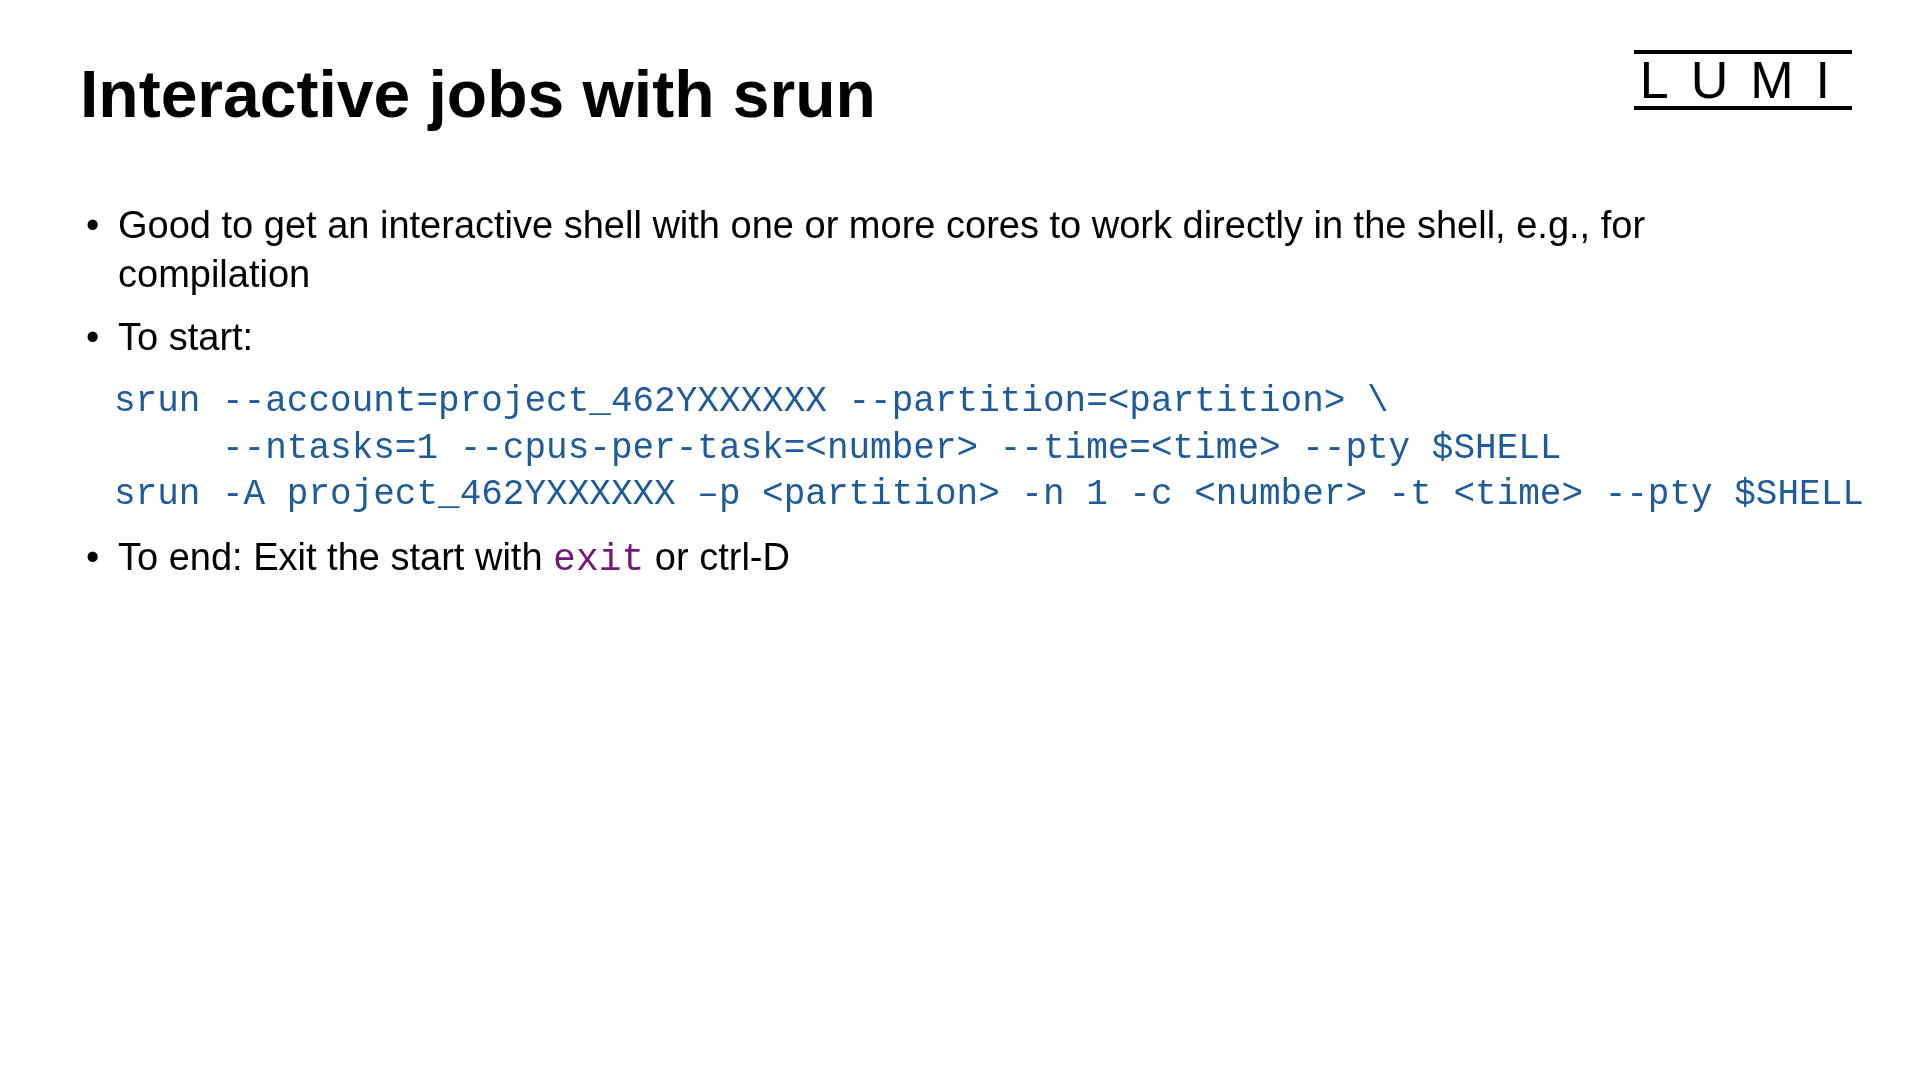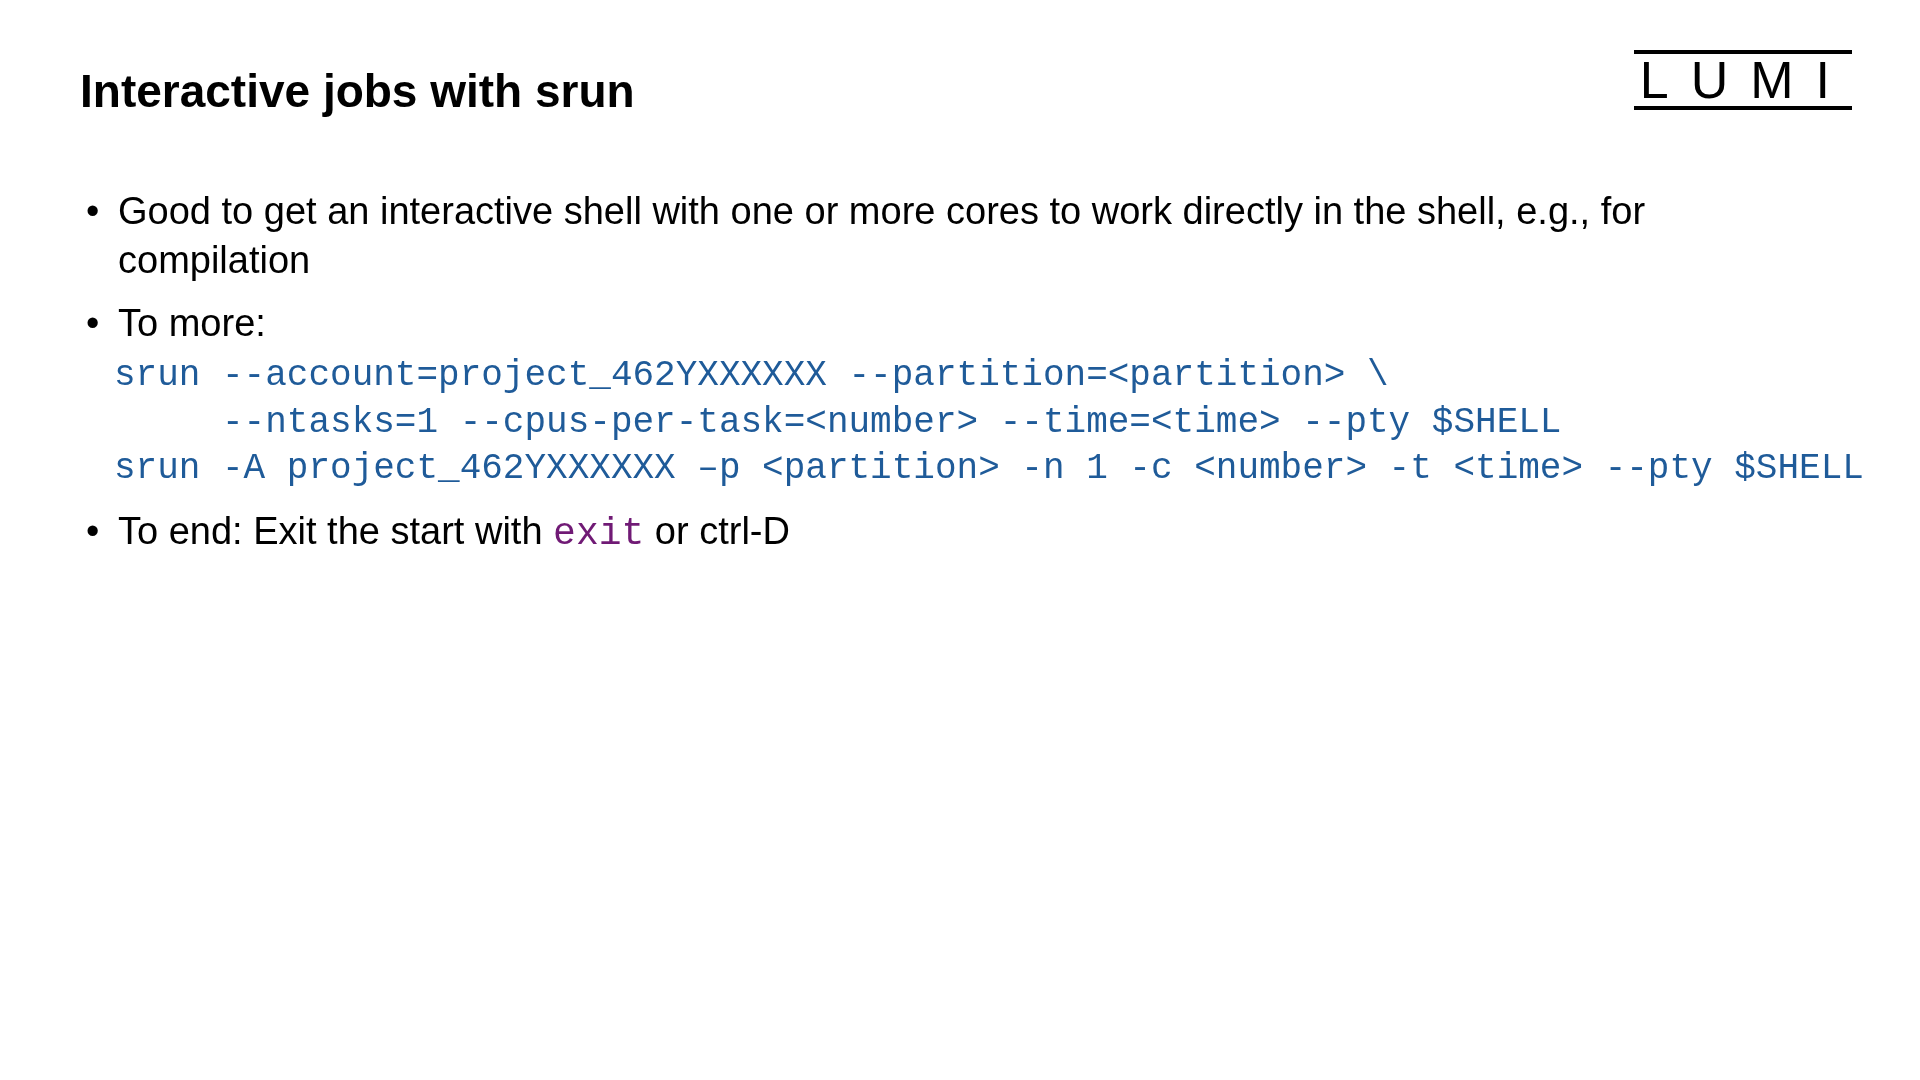--- a/index.html
+++ b/index.html
@@ -28,22 +28,22 @@
     letter-spacing: 22px;
     color: #000;
     border-top: 4px solid #000;
     border-bottom: 4px solid #000;
     padding: 0 0 0 6px;
     line-height: 1;
   }
   .title {
     font-family: "Arial Black", "Segoe UI Black", Arial, sans-serif;
     font-weight: 900;
-    font-size: 46px;
-    margin: 16px 0 70px 0;
+    font-size: 66px;
+    margin: 8px 0 70px 0;
     line-height: 1.1;
   }
   ul.top {
     list-style: none;
     margin: 0;
     padding: 0;
     font-size: 38px;
     line-height: 1.3;
   }
   ul.top > li {
@@ -73,21 +73,21 @@
     position: absolute;
     left: 6px;
     top: 0;
   }
   .codeblock {
     font-family: Consolas, "Courier New", monospace;
     font-size: 36px;
     color: #1f5b99;
     white-space: pre;
     line-height: 1.3;
-    margin-top: 4px;
+    margin-top: 16px;
     margin-left: -4px;
   }
   .inline-code {
     font-family: Consolas, "Courier New", monospace;
     color: #701a75;
   }
 </style>
 </head>
 <body>
 
@@ -99,21 +99,21 @@
 
   <ul class="top">
 
     <li>
       <span>Good to get an interactive shell with one or more cores to work directly in the shell, e.g., for compilation</span>
       <ul class="sub">
       </ul>
     </li>
 
     <li>
-      <span>To more:</span>
+      <span>To start:</span>
       <div class="codeblock"><span>srun --account=project_462YXXXXXX --partition=&lt;partition&gt; \</span>
 <span>     --ntasks=1 --cpus-per-task=&lt;number&gt; --time=&lt;time&gt; --pty $SHELL</span>
 <span>srun -A project_462YXXXXXX –p &lt;partition&gt; -n 1 -c &lt;number&gt; -t &lt;time&gt; --pty $SHELL</span></div>
     </li>
 
     <li>
       <span>To end: Exit the start with </span><span class="inline-code">exit</span><span> or ctrl-D</span>
     </li>
 
   </ul>

